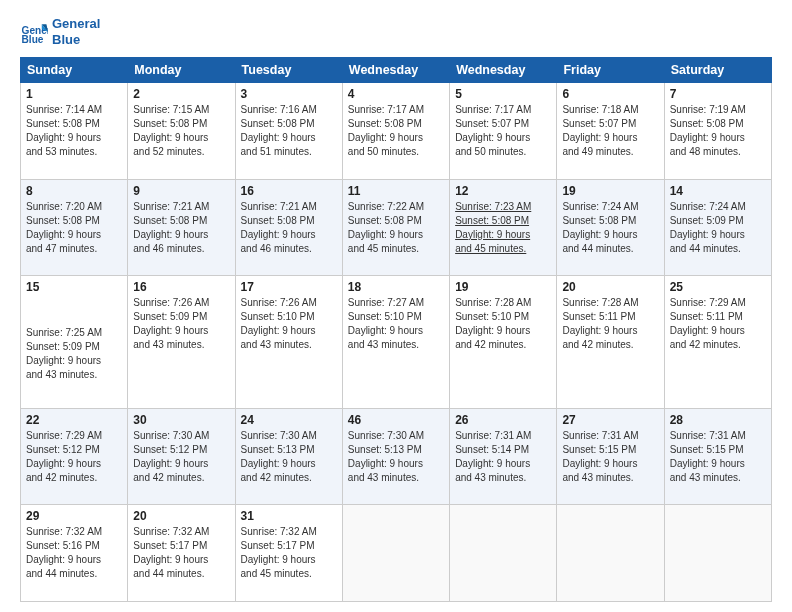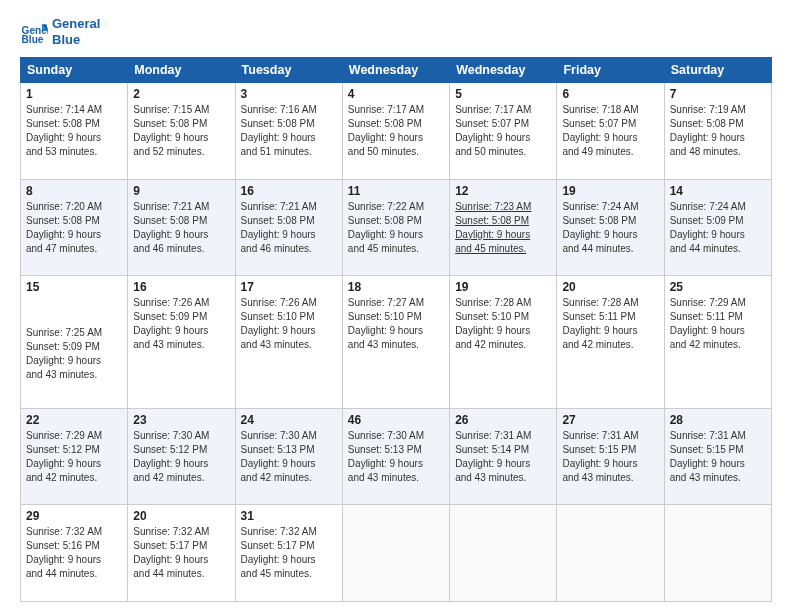--- a/index.html
+++ b/index.html
@@ -287,21 +287,21 @@
         </tr>
         <tr>
           <td>
             <span class="day-num">22</span>
             <div class="cell-text" style="white-space: pre-line;">Sunrise: 7:29 AM
 Sunset: 5:12 PM
 Daylight: 9 hours
 and 42 minutes.</div>
           </td>
           <td>
-            <span class="day-num">23</span>
+            <span class="day-num">30</span>
             <div class="cell-text" style="white-space: pre-line;">Sunrise: 7:30 AM
 Sunset: 5:12 PM
 Daylight: 9 hours
 and 42 minutes.</div>
           </td>
           <td>
             <span class="day-num">24</span>
             <div class="cell-text" style="white-space: pre-line;">Sunrise: 7:30 AM
 Sunset: 5:13 PM
 Daylight: 9 hours

